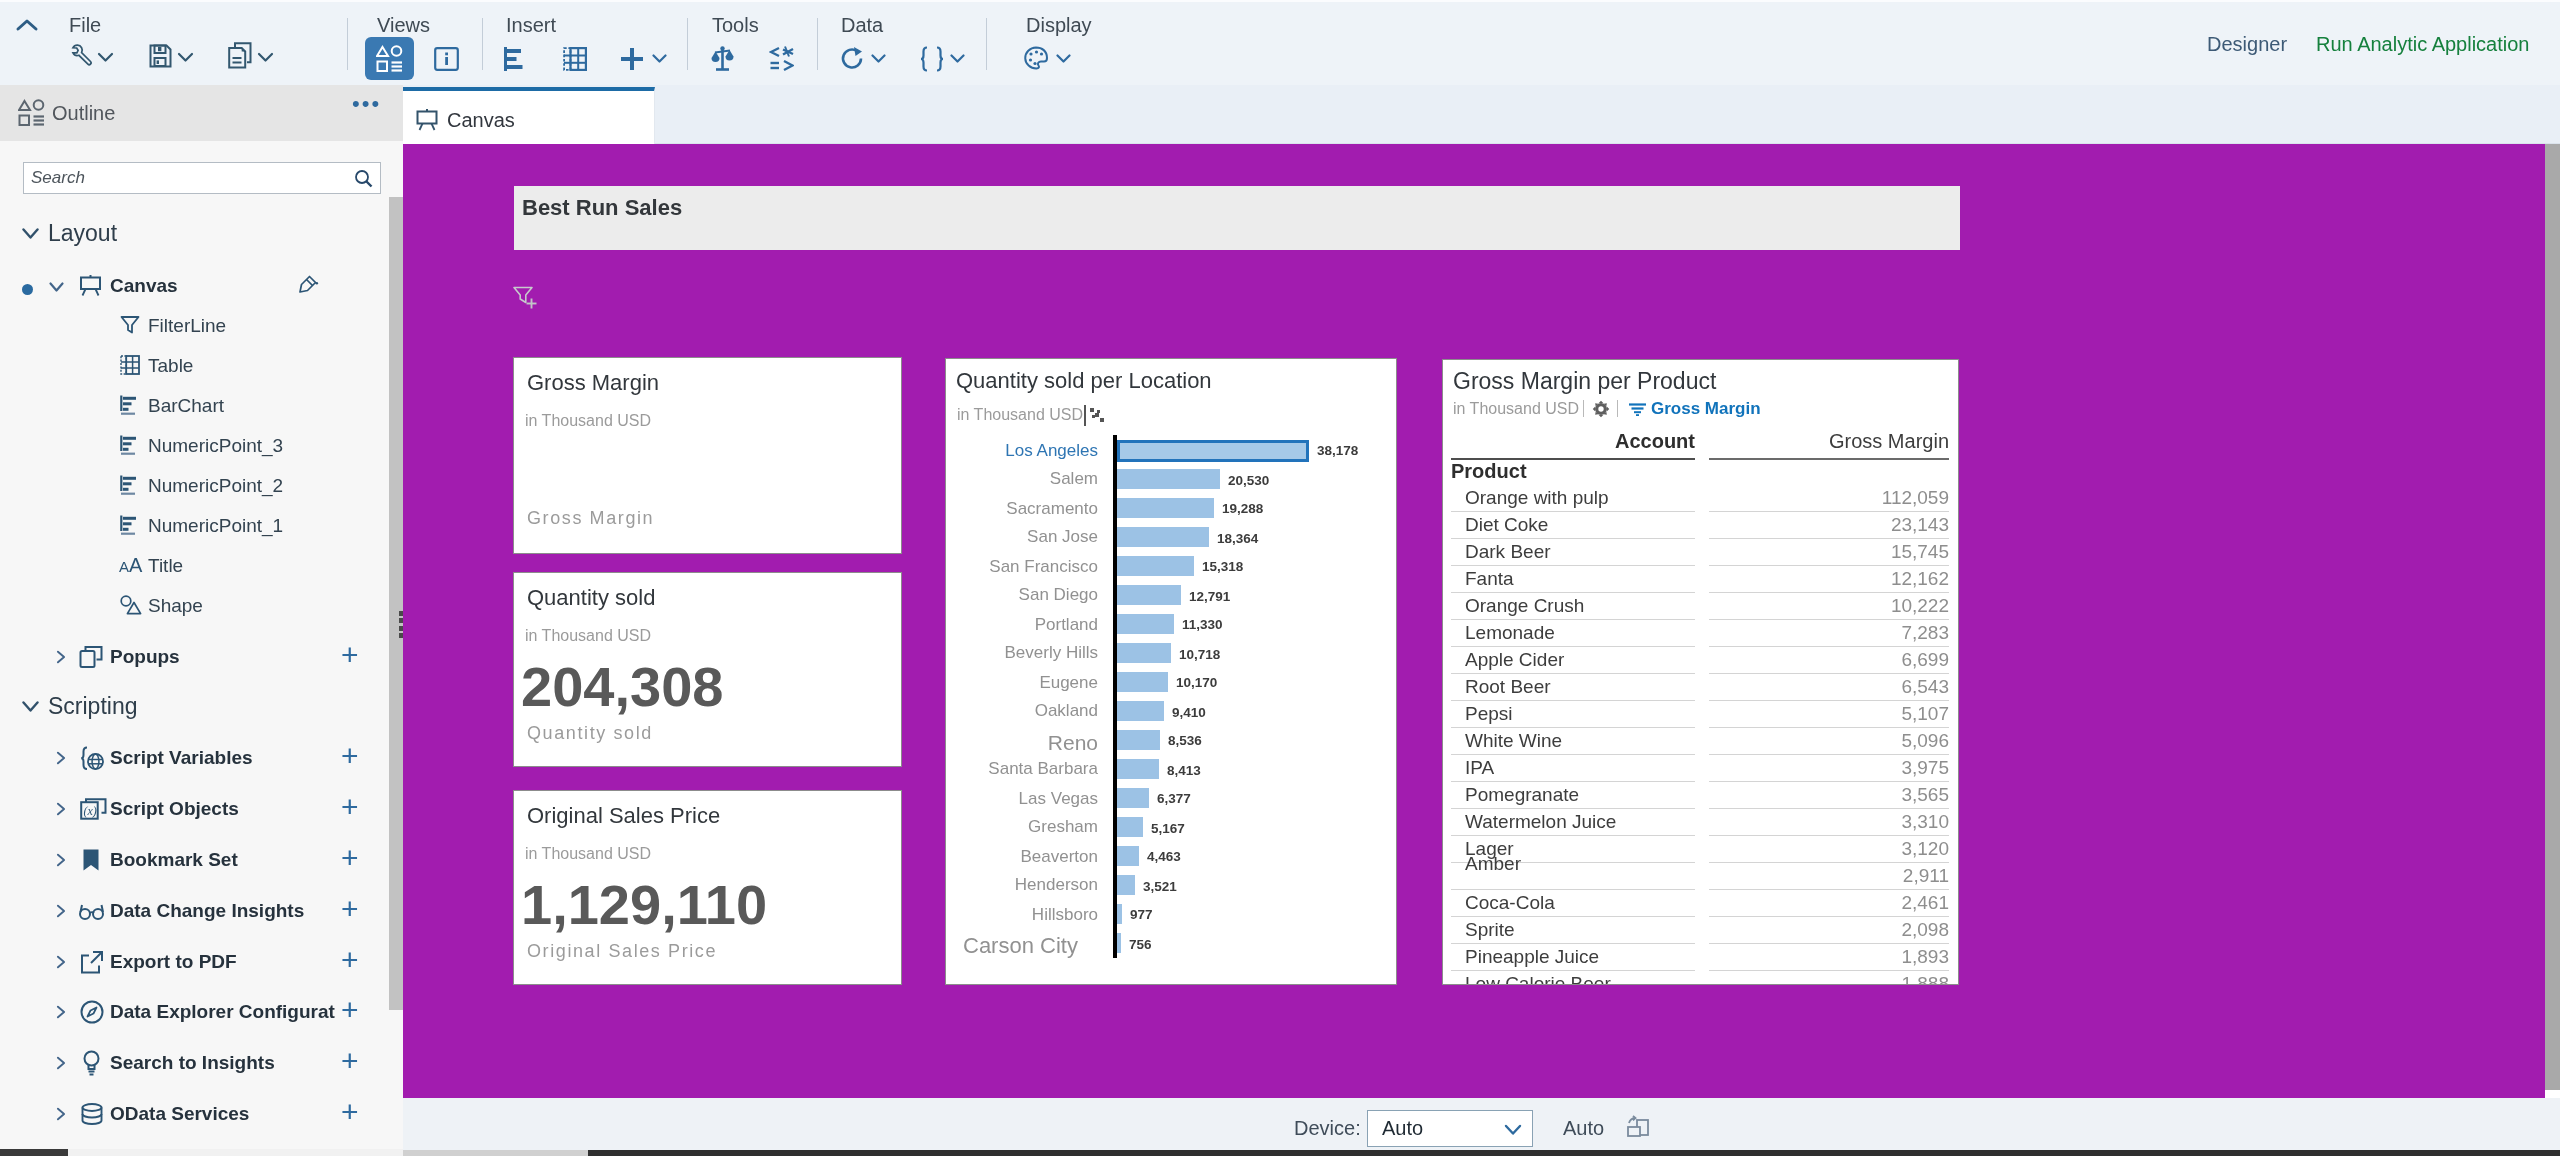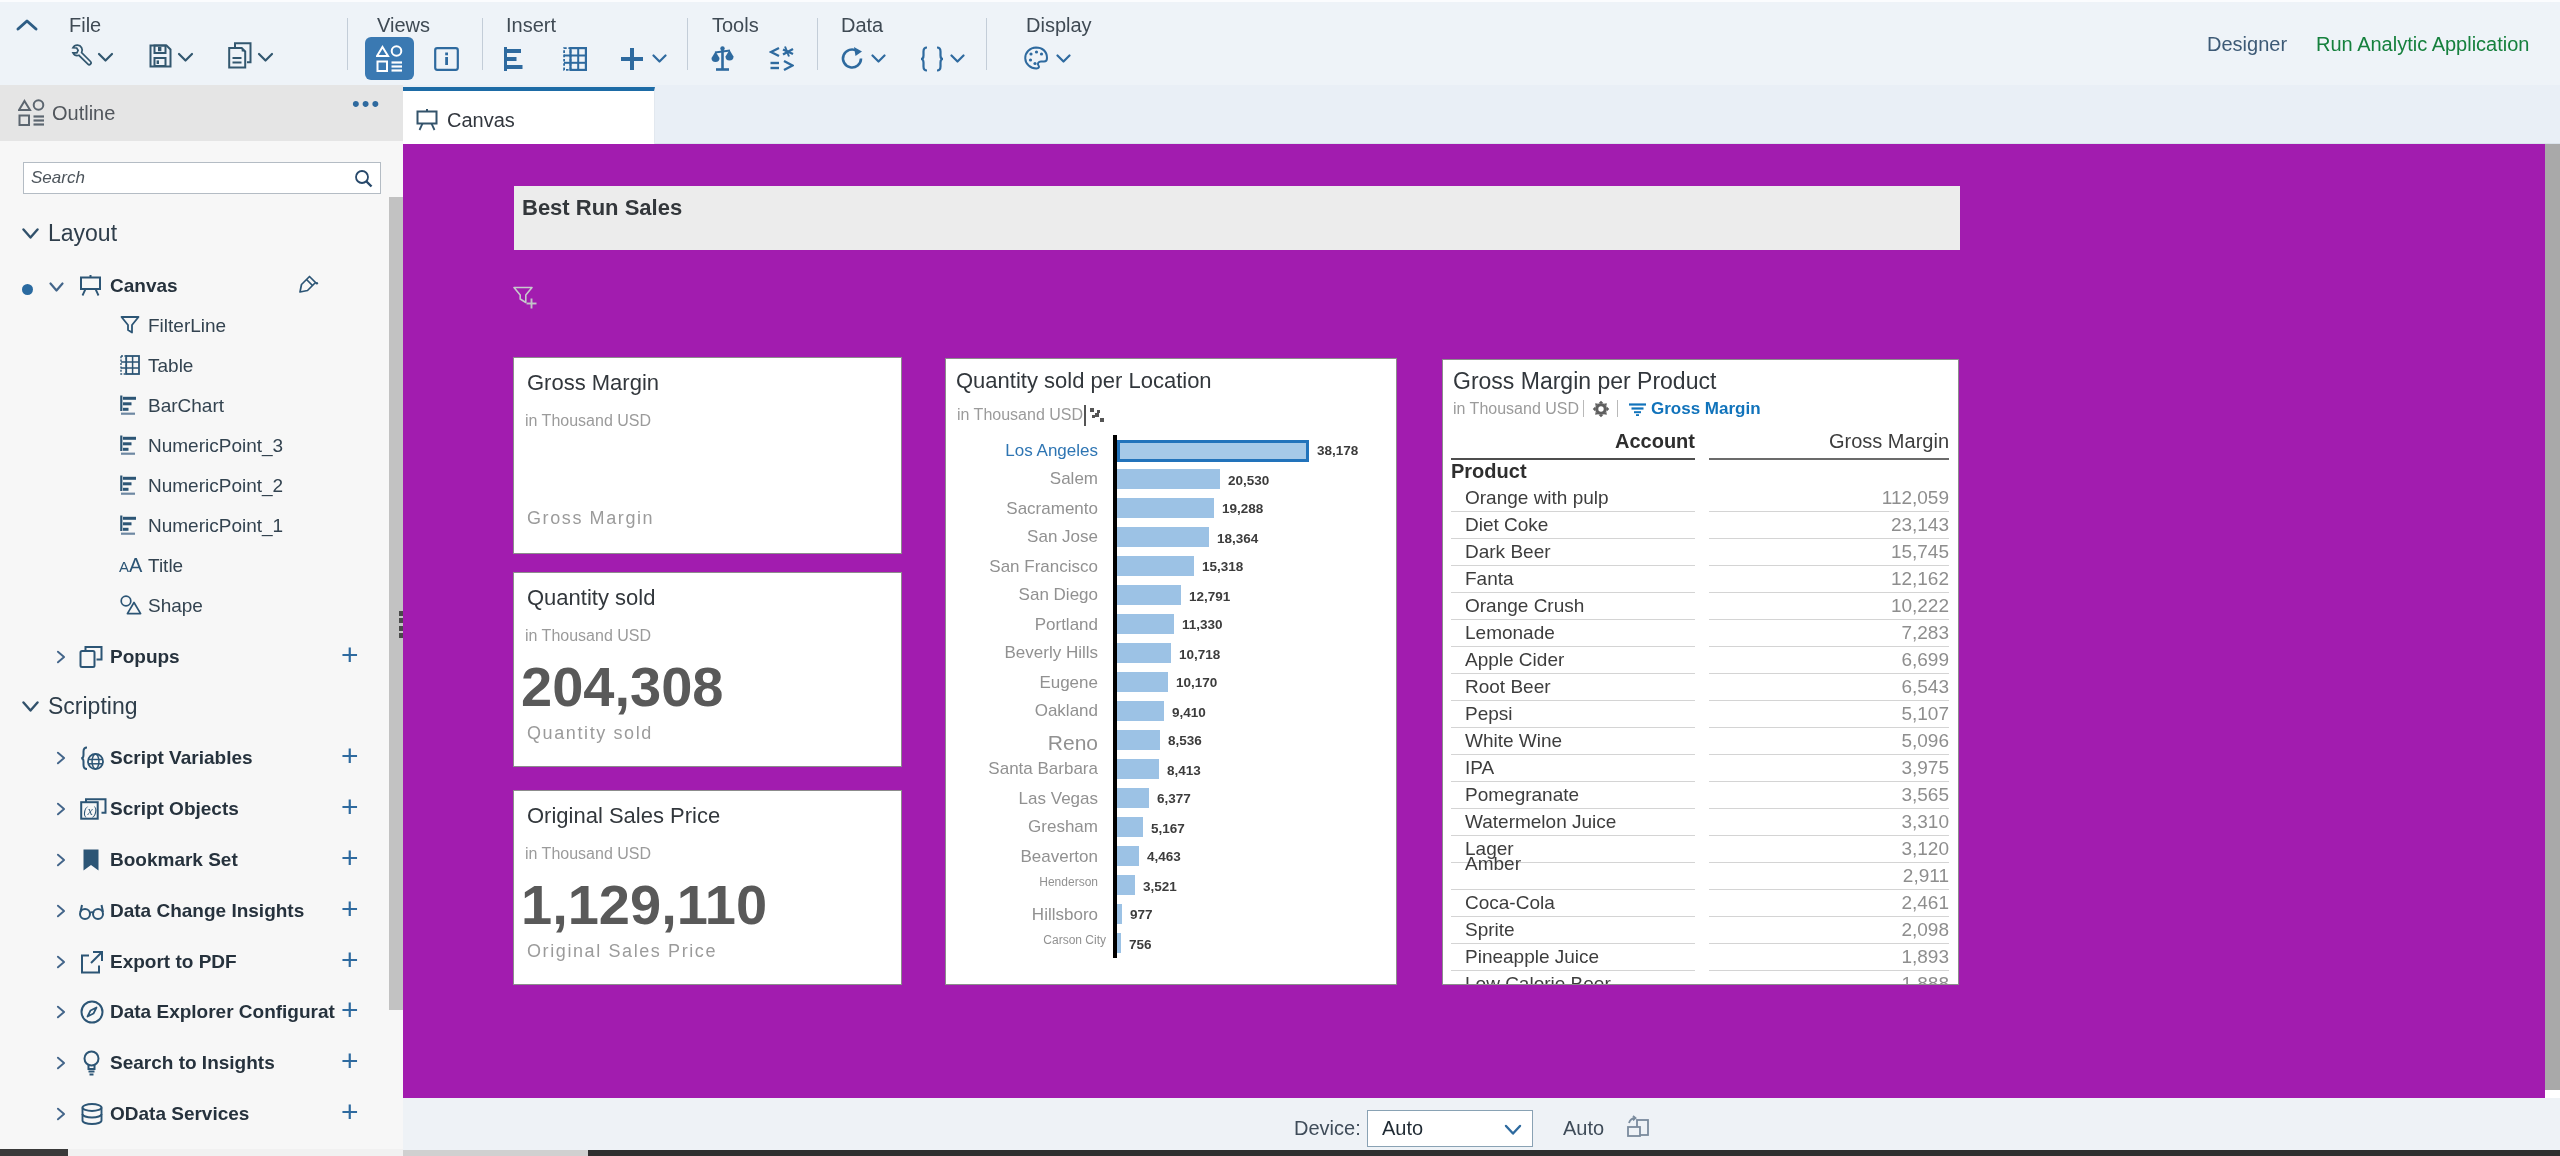--- a/index.html
+++ b/index.html
@@ -511,27 +511,27 @@
 <div class="bar" style="left:171px;top:429.2px;width:32px"></div>
 <span class="abs" style="left:0px;top:430px;width:152px;text-align:right;font-size:17px;color:#919191">Las Vegas</span>
 <span class="vallab" style="left:211px;top:432px">6,377</span>
 <div class="bar" style="left:171px;top:458.2px;width:26px"></div>
 <span class="abs" style="left:0px;top:458px;width:152px;text-align:right;font-size:17px;color:#919191">Gresham</span>
 <span class="vallab" style="left:205px;top:462px">5,167</span>
 <div class="bar" style="left:171px;top:487.2px;width:22px"></div>
 <span class="abs" style="left:0px;top:488px;width:152px;text-align:right;font-size:17px;color:#919191">Beaverton</span>
 <span class="vallab" style="left:201px;top:490px">4,463</span>
 <div class="bar" style="left:171px;top:516.2px;width:18px"></div>
-<span class="abs" style="left:0px;top:516px;width:152px;text-align:right;font-size:12px;color:#919191">Henderson</span>
+<span class="abs" style="left:0px;top:516px;width:152px;text-align:right;font-size:17px;color:#919191">Henderson</span>
 <span class="vallab" style="left:197px;top:520px">3,521</span>
 <div class="bar" style="left:171px;top:545.2px;width:5px"></div>
 <span class="abs" style="left:0px;top:546px;width:152px;text-align:right;font-size:17px;color:#919191">Hillsboro</span>
 <span class="vallab" style="left:184px;top:548px">977</span>
 <div class="bar" style="left:171px;top:574.2px;width:4px"></div>
-<span class="abs" style="left:8px;top:574px;width:152px;text-align:right;font-size:12px;color:#919191">Carson City</span>
+<span class="abs" style="left:17px;top:574px;width:152px;font-size:22px;color:#919191">Carson City</span>
 <span class="vallab" style="left:183px;top:578px">756</span>
   </div>
 
   <div class="panel" id="tablepanel" style="left:1039px;top:215px;width:517px;height:626px">
     <span class="ptitle" style="left:10px;top:8px;font-size:23px">Gross Margin per Product</span>
     <span class="psub" style="left:10px;top:40px">in Thousand USD</span>
     <div class="abs" style="left:140px;top:40px;width:1px;height:17px;background:#b9b9b9"></div>
     <svg class="abs" style="left:149px;top:40px" width="18" height="18" viewBox="0 0 24 24">
         <path d="M12 1 L15 4 H9 Z M12 23 L9 20 H15 Z M1 12 L4 9 V15 Z M23 12 L20 15 V9 Z M4.2 4.2 L8.4 4.9 L4.9 8.4 Z M19.8 4.2 L19.1 8.4 L15.6 4.9 Z M19.8 19.8 L15.6 19.1 L19.1 15.6 Z M4.2 19.8 L4.9 15.6 L8.4 19.1 Z" fill="#5f5f5f"></path>
         <circle cx="12" cy="12" r="8" fill="#5f5f5f"></circle>

